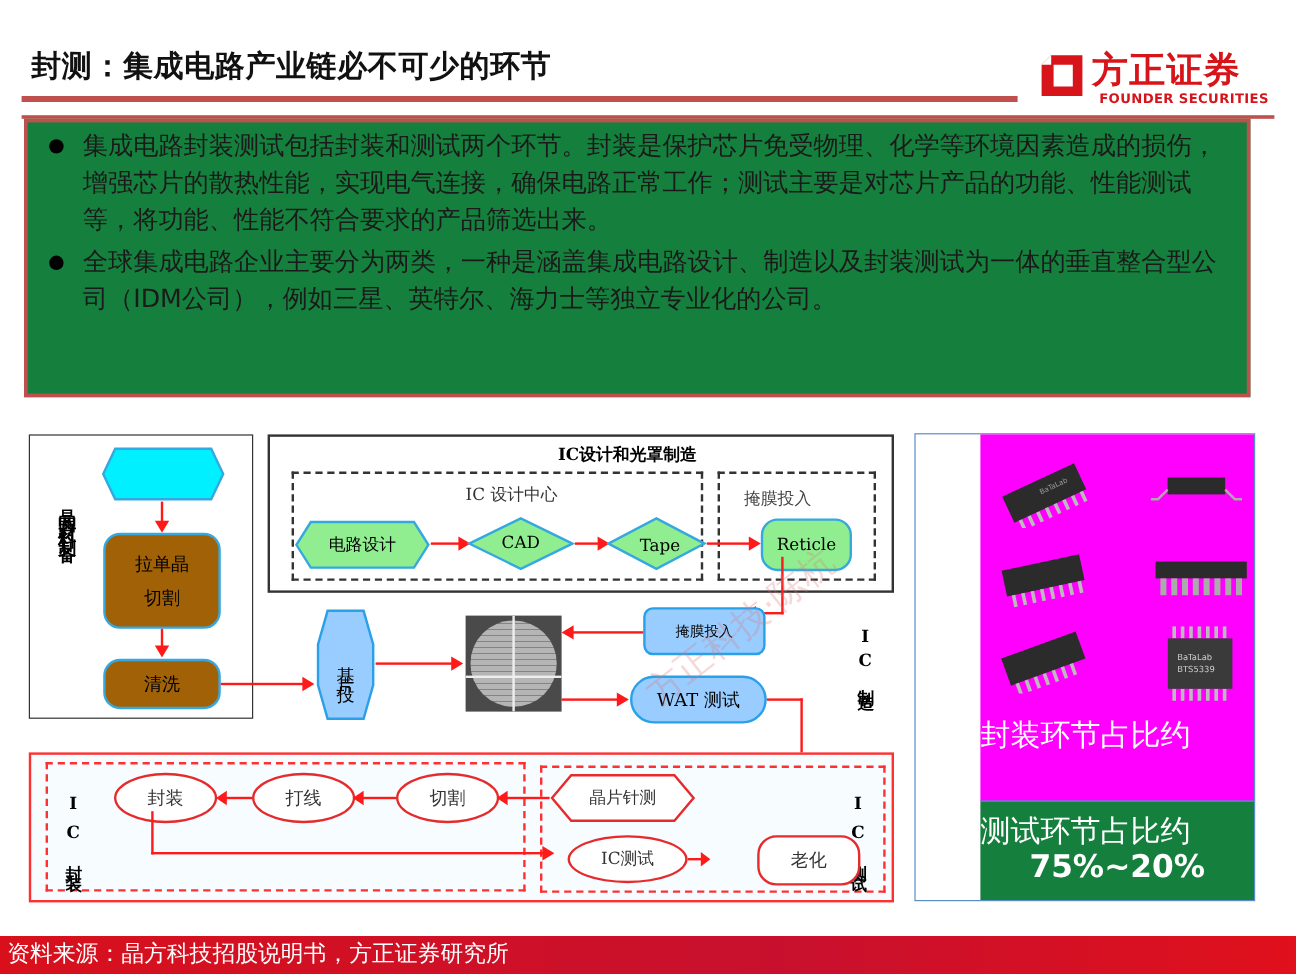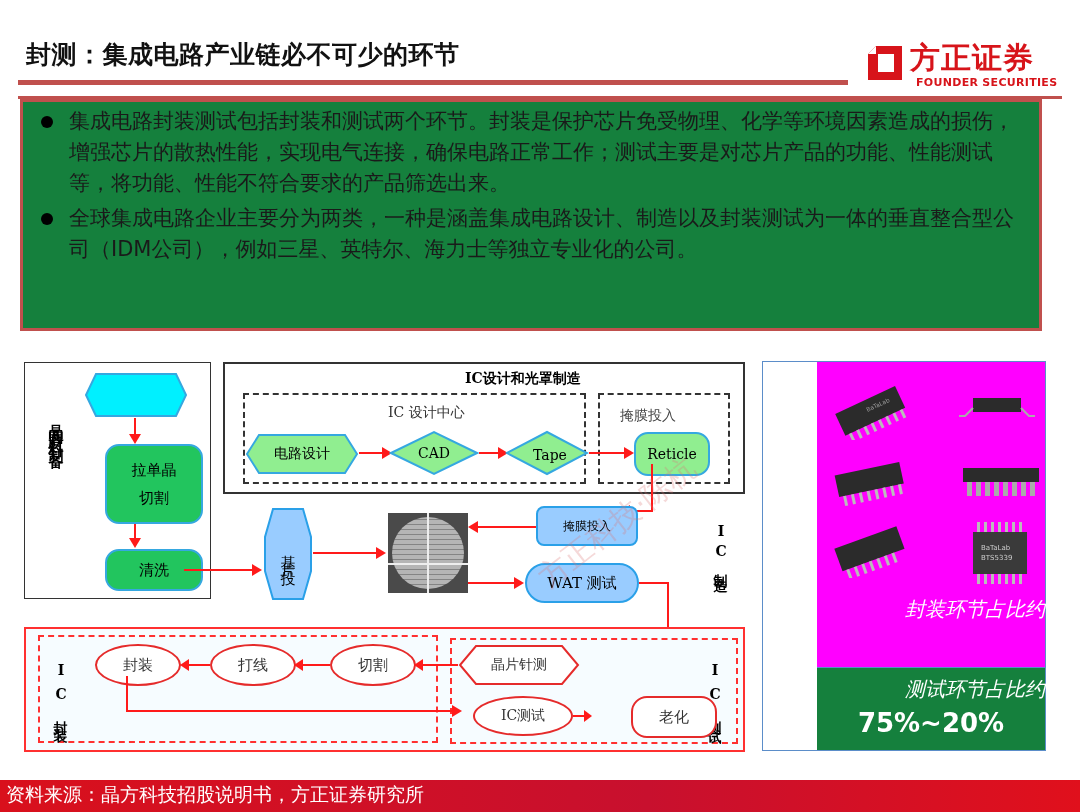--- a/index.html
+++ b/index.html
@@ -25,34 +25,34 @@
     left: 20px; top: 99px; width: 1022px; height: 232px;
     border: 3px solid #c0504d; background: #15803d; box-sizing: border-box;
     padding: 4px 14px 0 14px;
   }
   .bullet { position: relative; padding-left: 32px; font-size: 21px; line-height: 31px; color: #1a1a1a; margin-bottom: 4px; }
   .bullet .dot { position: absolute; left: 4px; top: 10px; width: 12px; height: 12px; border-radius: 50%; background: #000; }
 
   
   .box { position: absolute; box-sizing: border-box; }
   .serif { font-family: "DejaVu Serif", "Liberation Serif", serif; }
-  .cyan { background: #22c55e; border: 2px solid #35a8e0; margin-left: 19px; }
+  .cyan { background: #a16207; border: 2px solid #35a8e0; }
   .green { background: #90ee90; border: 2px solid #35a8e0; }
   .lblue { background: #99ccff; border: 2px solid #2aa0e8; }
   .center { display: flex; align-items: center; justify-content: center; text-align: center; }
   .vtext { writing-mode: vertical-rl; text-orientation: upright; font-weight: bold; font-size: 15px; letter-spacing: 6px; }
   .redline { position: absolute; background: #ff1a1a; }
   .ell { position: absolute; border: 2px solid #e52b2b; border-radius: 50%; background: #fff; box-sizing: border-box; font-size: 15px; color: #333; }
 
   .right-panel { left: 762px; top: 361px; width: 284px; height: 390px; border: 1.5px solid #5b8dc9; box-sizing: border-box; }
   .rp-left { left: 0; top: 0; width: 54px; height: 100%; background: #c5d7ee; border-right: 1.5px solid #5b8dc9; box-sizing: border-box; }
   .rp-title { left: 6px; top: 6px; width: 40px; font-size: 30px; font-weight: bold; line-height: 36.5px; text-align: center; color: #000; }
   .rp-top { left: 54px; top: 0; width: 228px; height: 306px; background: #ff00ff; border-bottom: 1.5px solid #5b8dc9; box-sizing: border-box; }
   .rp-bot { left: 54px; top: 306px; width: 228px; height: 82px; background: #15803d; }
-  .pct-label { color: #fff; font-size: 20px; text-align: right; width: 100%; font-style: italic; }
+  .pct-label { color: #fff; font-size: 25px; text-align: left; width: 100%; }
   .pct-val { color: #fff; font-size: 26px; font-weight: bold; text-align: center; width: 100%; }
 
   .footer { left: 0; top: 780px; width: 1080px; height: 32px; background: linear-gradient(90deg,#d9101c,#c8102e 60%,#e0101c); }
   .footer-text { left: 6px; top: 2px; color: #fff; font-size: 19px; white-space: nowrap; }
 
   .watermark { left: 530px; top: 565px; font-size: 30px; color: rgba(220,120,120,0.28); transform: rotate(-38deg); transform-origin: left top; white-space: nowrap; pointer-events: none; }
 </style>
 </head>
 <body>
 

